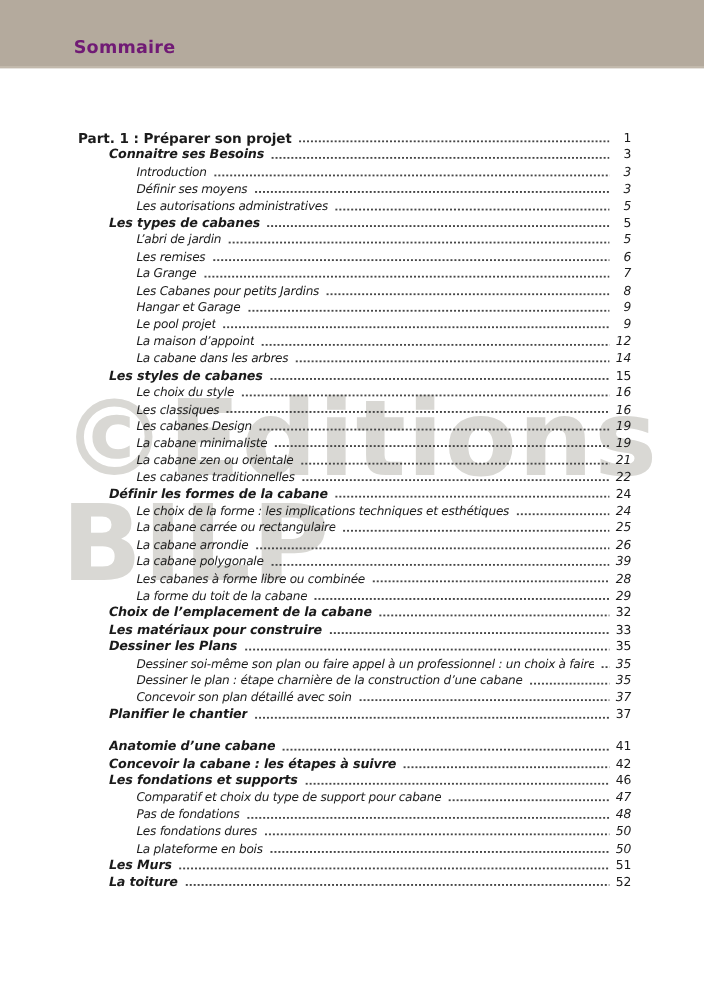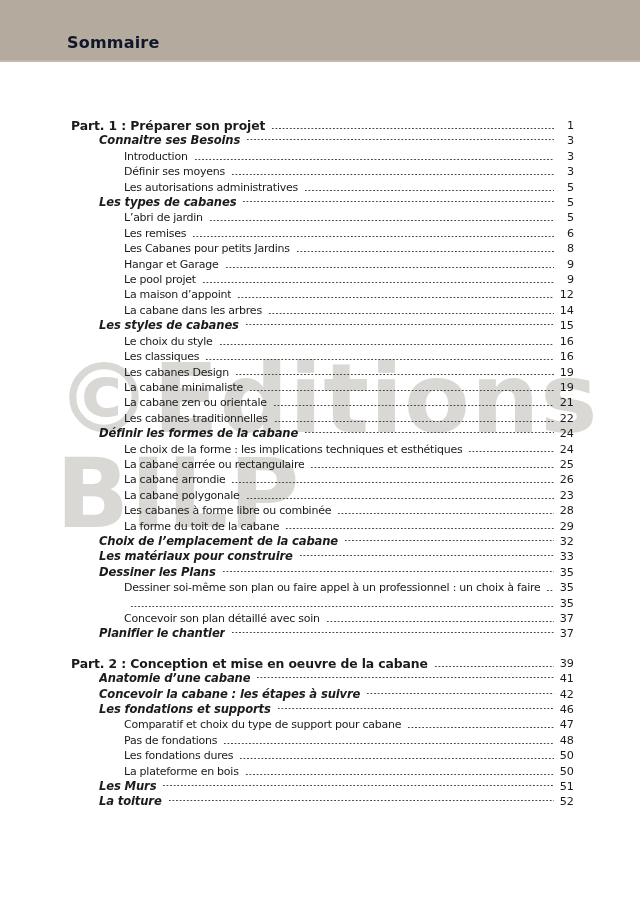--- a/index.html
+++ b/index.html
@@ -17,21 +17,21 @@
     top: 0; left: 0; right: 0;
     height: 62px;
     background: #b4aa9d;
     box-sizing: border-box;
     display: flex;
     align-items: flex-end;
     padding: 0 0 8px 67px;
     border-bottom: 2px solid #c2b9ac;
   }
   .header-title {
-    color: #0f172a;
+    color: #701a75;
     font-weight: 700;
     font-size: 16px;
     letter-spacing: 0.2px;
   }
   
   .watermark {
     position: absolute;
     left: 56px;
     top: 352px;
     z-index: 0;
@@ -77,23 +77,23 @@
     background-position: left bottom;
   }
   .num {
     flex: 0 0 auto;
     min-width: 16px;
     text-align: right;
     font-size: 11.2px;
   }
   .level-0 { padding-left: 0; }
   .level-0 .title { font-weight: 700; font-size: 12.4px; letter-spacing: -0.1px; }
-  .level-1 { padding-left: 28px; align-items: center; }
+  .level-1 { padding-left: 28px; }
   .level-1 .title { font-weight: 700; font-style: italic; font-size: 11.6px; letter-spacing: -0.15px; }
-  .level-2 { padding-left: 53px; }
+  .level-2 { padding-left: 53px; font-style: italic; }
 </style>
 </head>
 <body>
 
 <div class="page">
 
   <header class="header">
     <div class="header-title">Sommaire</div>
   </header>
 
@@ -138,20 +138,25 @@
       <span class="title">L’abri de jardin</span>
       <span class="leader"></span>
       <span class="num">5</span>
     </div>
         <div class="row level-2">
       <span class="title">Les remises</span>
       <span class="leader"></span>
       <span class="num">6</span>
     </div>
         <div class="row level-2">
+      <span class="title">La Grange</span>
+      <span class="leader"></span>
+      <span class="num">7</span>
+    </div>
+        <div class="row level-2">
       <span class="title">Les Cabanes pour petits Jardins</span>
       <span class="leader"></span>
       <span class="num">8</span>
     </div>
         <div class="row level-2">
       <span class="title">Hangar et Garage</span>
       <span class="leader"></span>
       <span class="num">9</span>
     </div>
         <div class="row level-2">
@@ -220,21 +225,21 @@
       <span class="num">25</span>
     </div>
         <div class="row level-2">
       <span class="title">La cabane arrondie</span>
       <span class="leader"></span>
       <span class="num">26</span>
     </div>
         <div class="row level-2">
       <span class="title">La cabane polygonale</span>
       <span class="leader"></span>
-      <span class="num">23</span>
+      <span class="num">39</span>
     </div>
         <div class="row level-2">
       <span class="title">Les cabanes à forme libre ou combinée</span>
       <span class="leader"></span>
       <span class="num">28</span>
     </div>
         <div class="row level-2">
       <span class="title">La forme du toit de la cabane</span>
       <span class="leader"></span>
       <span class="num">29</span>
@@ -253,40 +258,36 @@
       <span class="title">Dessiner les Plans</span>
       <span class="leader"></span>
       <span class="num">35</span>
     </div>
         <div class="row level-2">
       <span class="title">Dessiner soi-même son plan ou faire appel à un professionnel : un choix à faire</span>
       <span class="leader"></span>
       <span class="num">35</span>
     </div>
         <div class="row level-2">
+      <span class="title">Dessiner le plan : étape charnière de la construction d’une cabane</span>
       <span class="leader"></span>
       <span class="num">35</span>
     </div>
         <div class="row level-2">
       <span class="title">Concevoir son plan détaillé avec soin</span>
       <span class="leader"></span>
       <span class="num">37</span>
     </div>
         <div class="row level-1">
       <span class="title">Planifier le chantier</span>
       <span class="leader"></span>
       <span class="num">37</span>
     </div>
       </section>
       <section class="part">
-        <div class="row level-0">
-      <span class="title">Part. 2 : Conception et mise en oeuvre de la cabane</span>
-      <span class="leader"></span>
-      <span class="num">39</span>
-    </div>
         <div class="row level-1">
       <span class="title">Anatomie d’une cabane</span>
       <span class="leader"></span>
       <span class="num">41</span>
     </div>
         <div class="row level-1">
       <span class="title">Concevoir la cabane : les étapes à suivre</span>
       <span class="leader"></span>
       <span class="num">42</span>
     </div>

